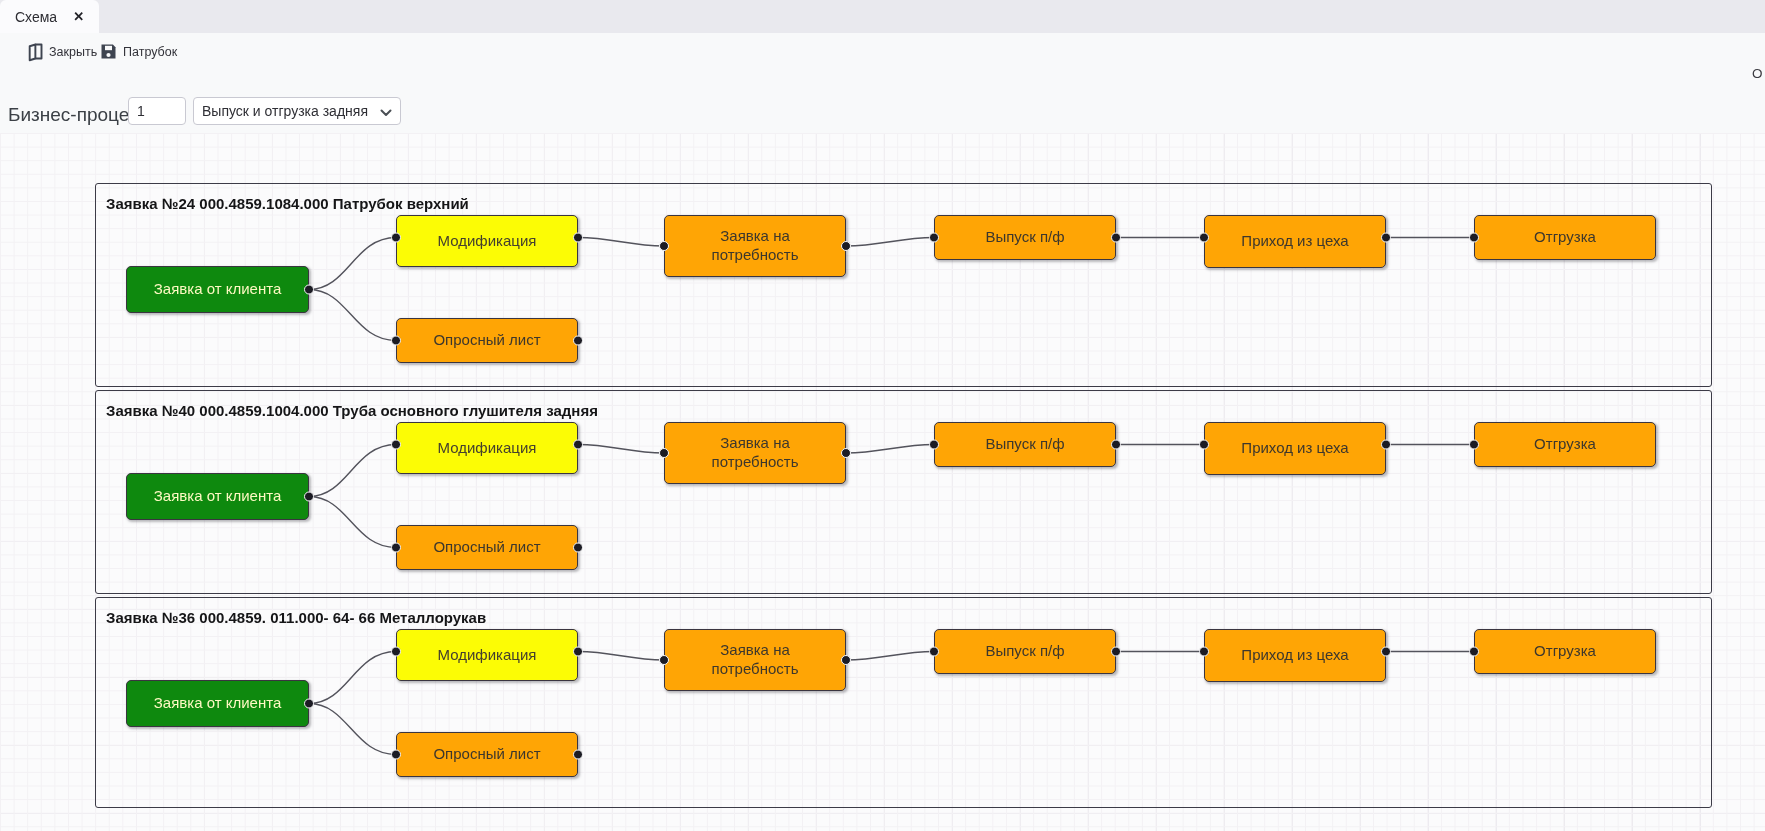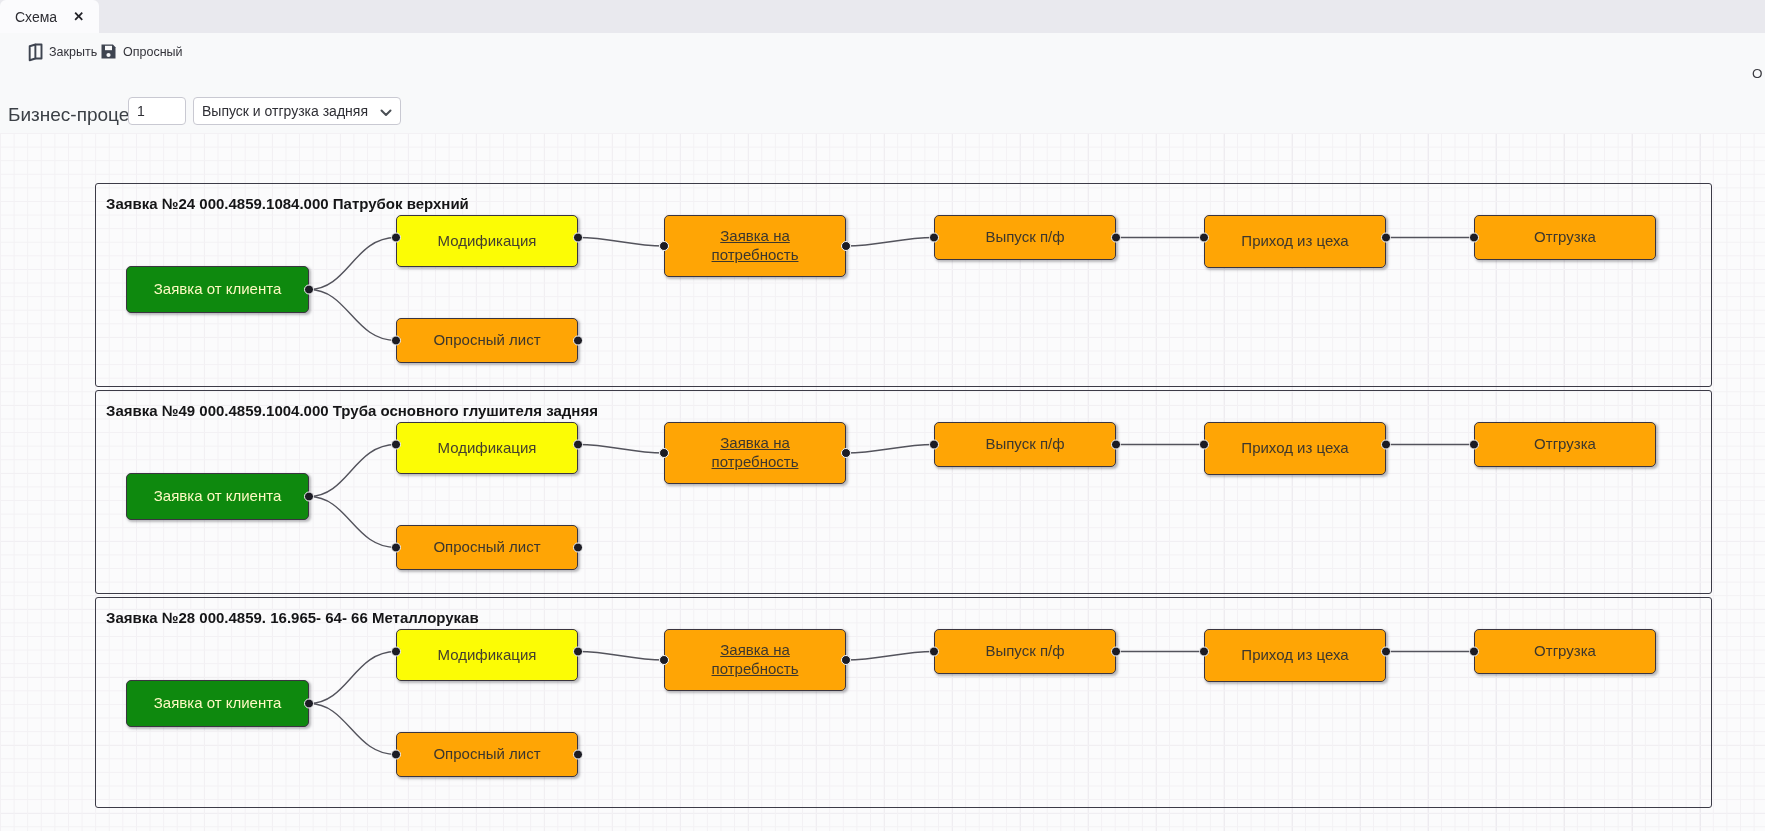--- a/index.html
+++ b/index.html
@@ -45,21 +45,21 @@
   .gtitle{position:absolute;left:10px;top:11px;font-weight:bold;font-size:15px;color:#151517;white-space:nowrap;}
 
   .node{position:absolute;box-sizing:border-box;border:1px solid #3a3540;border-radius:5px;
         display:flex;align-items:center;justify-content:center;text-align:center;font-size:15px;
         line-height:1.25;box-shadow:1.5px 1.5px 2.5px rgba(60,60,70,.35);cursor:move;}
   .n-green{left:30px;top:82px;width:183px;height:47px;background:#0e890e;color:#fef9c3;}
   .n-orange{background:#ffa505;color:#3d372d;}
   .n-yellow{background:#fcfc05;color:#45402e;}
   .n-mod{left:300px;top:31px;width:182px;height:52px;}
   .n-opr{left:300px;top:134px;width:182px;height:45px;}
-  .n-dem{left:568px;top:31px;width:182px;height:62px;padding:0 24px;text-decoration:underline;}
+  .n-dem{left:568px;top:31px;width:182px;height:62px;padding:0 24px;}
   .n-vyp{left:838px;top:31px;width:182px;height:45px;}
   .n-pri{left:1108px;top:31px;width:182px;height:53px;}
   .n-otg{left:1378px;top:31px;width:182px;height:45px;}
 
   .wires{position:absolute;left:0;top:0;width:100%;height:100%;pointer-events:none;}
   .wires path{fill:none;stroke:#53535c;stroke-width:1.4;}
   .wires circle{fill:#1c1c24;stroke:#f6f6f8;stroke-width:1;}
 </style>
 </head>
 <body>
@@ -84,21 +84,21 @@
   </button>
 
   <button class="tbtn" id="btn-save">
     <span>
       <svg width="21" height="21" viewBox="0 0 24 24">
         <path d="M4 4 h13 l3 3 v13 h-16 z" fill="#3e4450"></path>
         <rect x="8" y="5.5" width="8" height="5" fill="#f8f9fa"></rect>
         <circle cx="12" cy="16" r="2.4" fill="#f8f9fa"></circle>
       </svg>
     </span>
-    <span>Опросный</span>
+    <span>Патрубок</span>
   </button>
 
   <div class="clipped-right">О</div>
 
   <div class="frm-label">Бизнес-процесс</div>
   <input class="frm-input" value="1" style="">
   <div class="frm-select">
     <span class="val">Выпуск и отгрузка задняя</span>
     <svg width="14" height="14" viewBox="0 0 14 14">
       <path d="M2.5 4.5 L7 9 L11.5 4.5" fill="none" stroke="#4a4f55" stroke-width="2" stroke-linecap="round" stroke-linejoin="round"></path>
@@ -132,21 +132,21 @@
         <circle cx="750" cy="62" r="4.5"></circle>
         <circle cx="838" cy="53.5" r="4.5"></circle>
         <circle cx="1020" cy="53.5" r="4.5"></circle>
         <circle cx="1108" cy="53.5" r="4.5"></circle>
         <circle cx="1290" cy="53.5" r="4.5"></circle>
         <circle cx="1378" cy="53.5" r="4.5"></circle>
       </svg>
     </div>
 
     <div class="group g2">
-      <div class="gtitle">Заявка №49 000.4859.1004.000 Труба основного глушителя задняя</div>
+      <div class="gtitle">Заявка №40 000.4859.1004.000 Труба основного глушителя задняя</div>
       <div class="node n-green">Заявка от клиента</div>
       <div class="node n-yellow n-mod">Модификация</div>
       <div class="node n-orange n-opr">Опросный лист</div>
       <div class="node n-orange n-dem">Заявка на потребность</div>
       <div class="node n-orange n-vyp">Выпуск п/ф</div>
       <div class="node n-orange n-pri">Приход из цеха</div>
       <div class="node n-orange n-otg">Отгрузка</div>
       <svg class="wires" viewBox="0 0 1615 202">
         <path d="M213 105.5 C252 105.5 258 53.5 300 53.5"></path>
         <path d="M213 105.5 C252 105.5 258 156.5 300 156.5"></path>
@@ -163,21 +163,21 @@
         <circle cx="750" cy="62" r="4.5"></circle>
         <circle cx="838" cy="53.5" r="4.5"></circle>
         <circle cx="1020" cy="53.5" r="4.5"></circle>
         <circle cx="1108" cy="53.5" r="4.5"></circle>
         <circle cx="1290" cy="53.5" r="4.5"></circle>
         <circle cx="1378" cy="53.5" r="4.5"></circle>
       </svg>
     </div>
 
     <div class="group g3">
-      <div class="gtitle">Заявка №28 000.4859. 16.965- 64- 66 Металлорукав</div>
+      <div class="gtitle">Заявка №36 000.4859. 011.000- 64- 66 Металлорукав</div>
       <div class="node n-green">Заявка от клиента</div>
       <div class="node n-yellow n-mod">Модификация</div>
       <div class="node n-orange n-opr">Опросный лист</div>
       <div class="node n-orange n-dem">Заявка на потребность</div>
       <div class="node n-orange n-vyp">Выпуск п/ф</div>
       <div class="node n-orange n-pri">Приход из цеха</div>
       <div class="node n-orange n-otg">Отгрузка</div>
       <svg class="wires" viewBox="0 0 1615 209">
         <path d="M213 105.5 C252 105.5 258 53.5 300 53.5"></path>
         <path d="M213 105.5 C252 105.5 258 156.5 300 156.5"></path>

